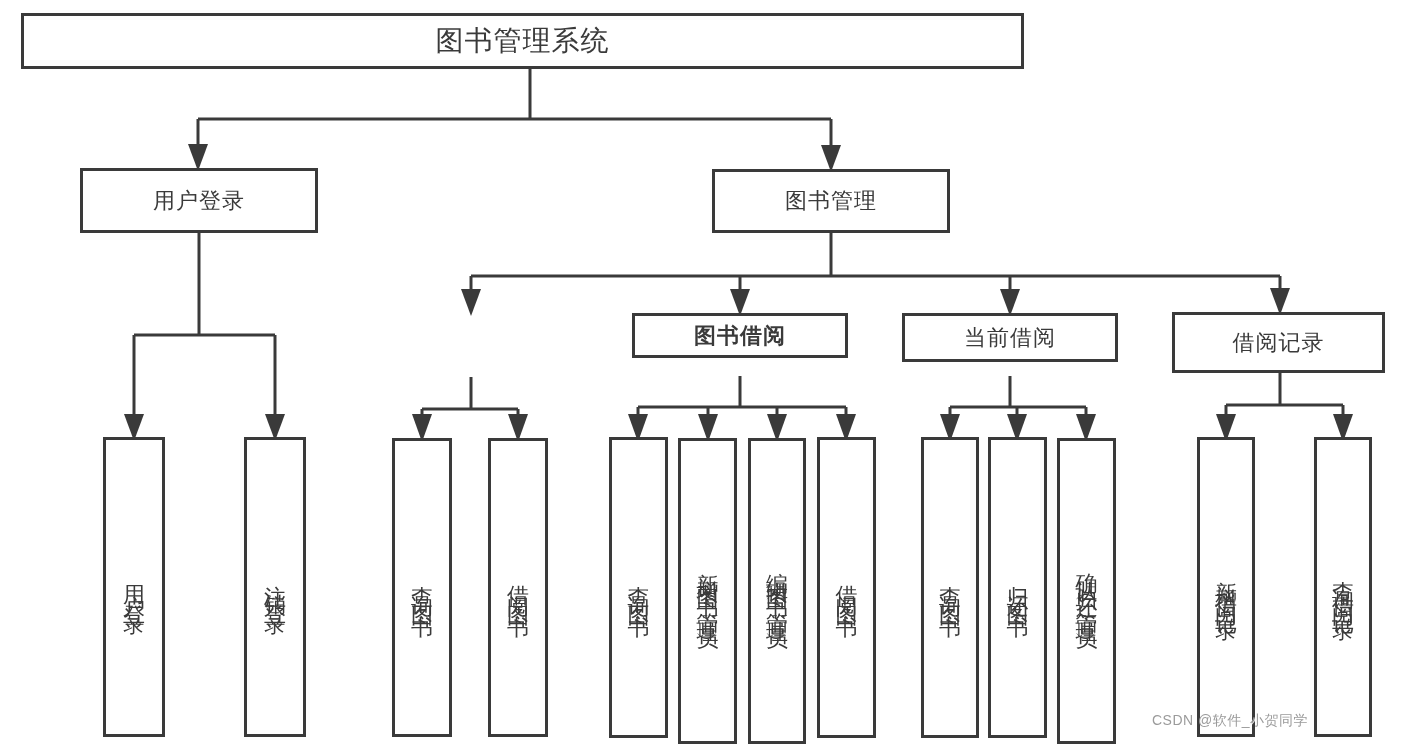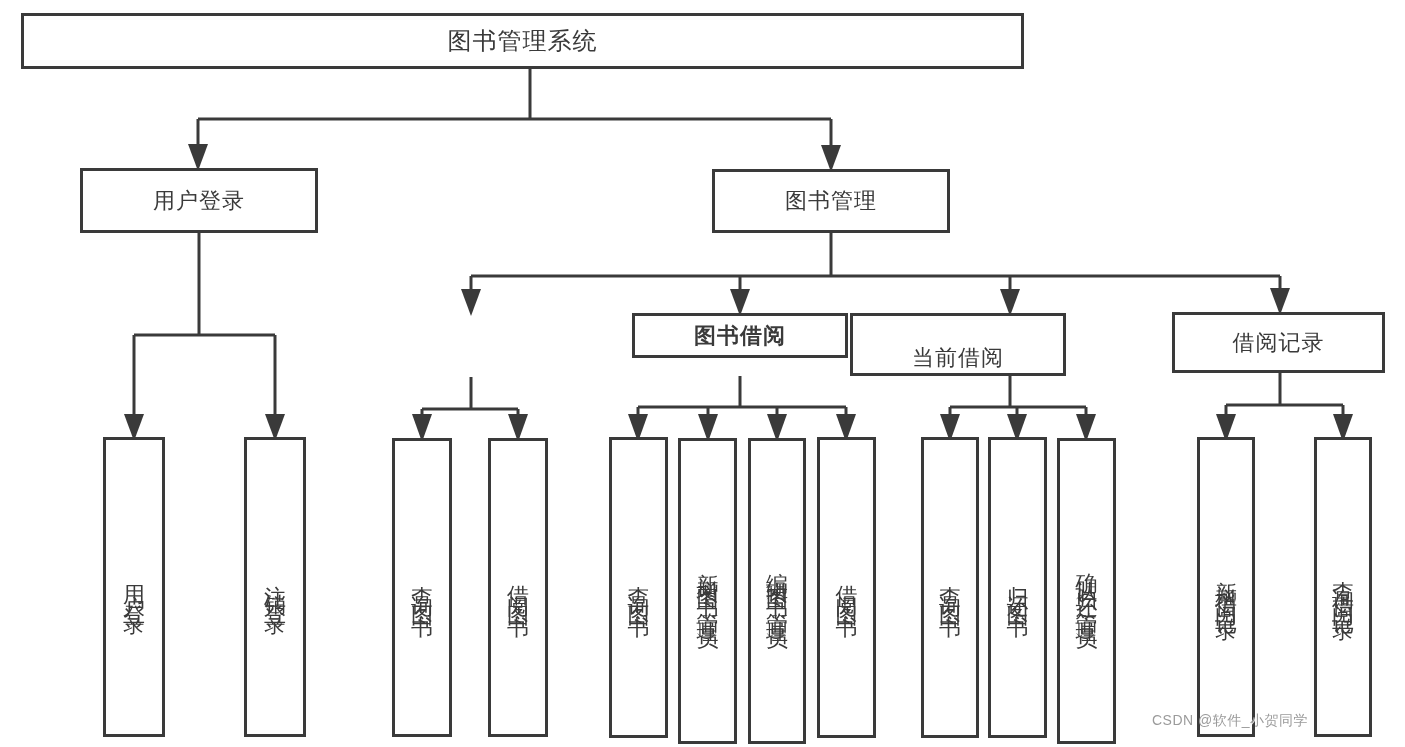--- a/index.html
+++ b/index.html
@@ -32,21 +32,21 @@
     display: flex;
     align-items: center;
     justify-content: center;
     color: var(--text);
     z-index: 2;
   }
   .hbox span {
     letter-spacing: 1px;
     white-space: nowrap;
   }
-  .root-box span { font-size: 24px; }
+  .root-box span { font-size: 28px; }
   .mid-box span { font-size: 22px; }
   .vbox span {
     writing-mode: vertical-rl;
     text-orientation: mixed;
     font-size: 22px;
     letter-spacing: 10px;
     line-height: 1;
   }
   .vbox.tall span { letter-spacing: 8px; }
   .watermark {
@@ -130,21 +130,21 @@
   <div class="box hbox mid-box" style="left:80px; top:168px; width:238px; height:65px;">
     <span>用户登录</span>
   </div>
   <div class="box hbox mid-box" style="left:712px; top:169px; width:238px; height:64px;">
     <span>图书管理</span>
   </div>
 
   <div class="box hbox mid-box" style="left:632px; top:313px; width:216px; height:45px;font-weight:bold;">
     <span>图书借阅</span>
   </div>
-  <div class="box hbox mid-box" style="left:850px; top:313px; width:216px; height:63px;align-items:flex-end;">
+  <div class="box hbox mid-box" style="left:902px; top:313px; width:216px; height:49px;">
     <span>当前借阅</span>
   </div>
   <div class="box hbox mid-box" style="left:1172px; top:312px; width:213px; height:61px;">
     <span>借阅记录</span>
   </div>
 
   <div class="box vbox" style="left:103px; top:437px; width:62px; height:300px;">
     <span>用户登录</span>
   </div>
   <div class="box vbox" style="left:244px; top:437px; width:62px; height:300px;">

